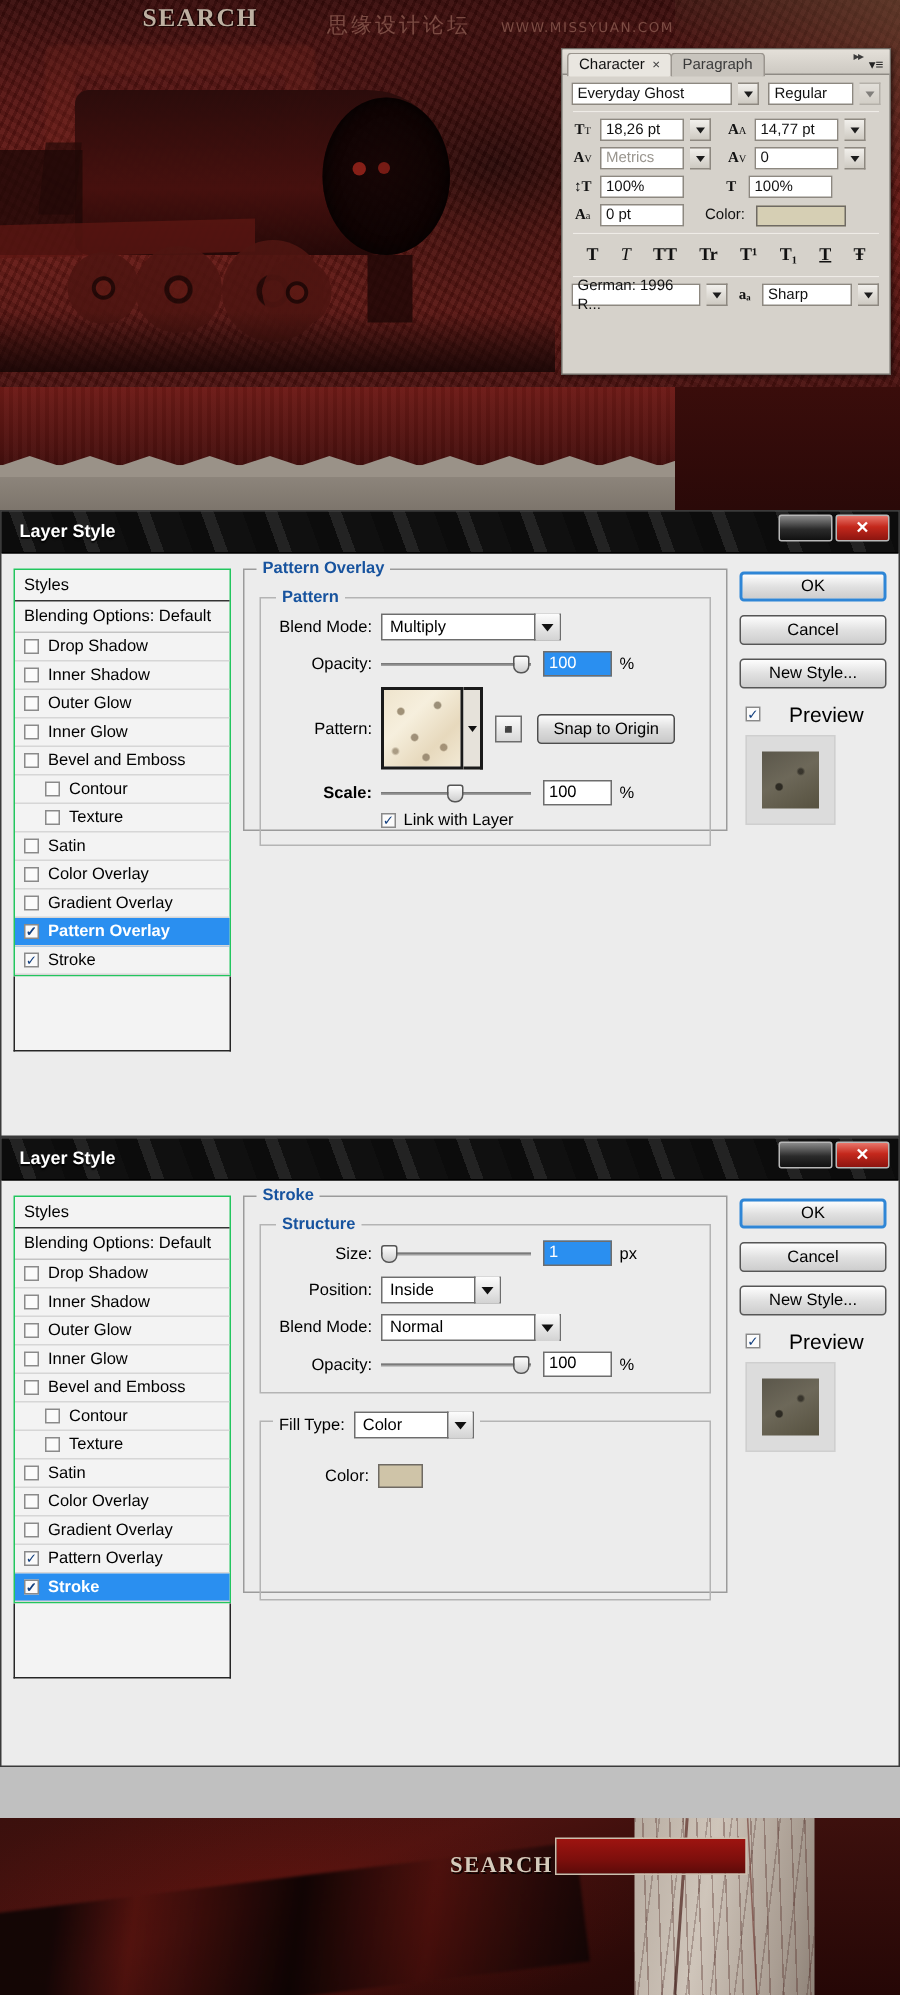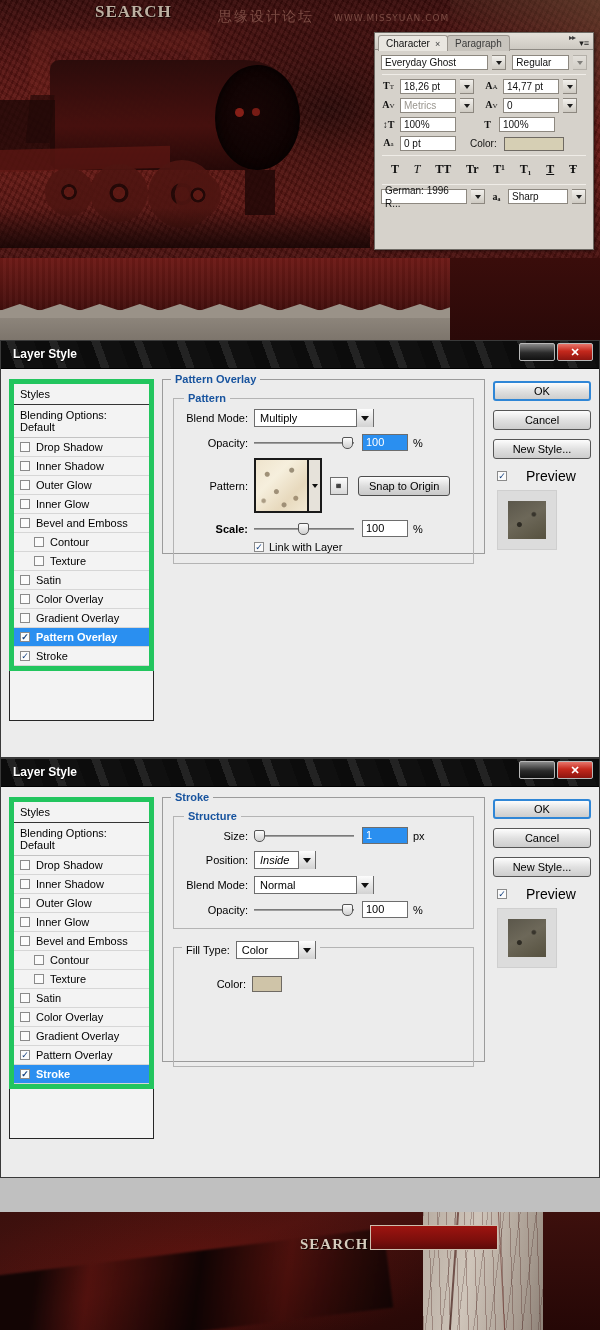--- a/index.html
+++ b/index.html
@@ -207,21 +207,21 @@
   .win-btn.min { background:linear-gradient(180deg,#8a8a8a,#2b2b2b 55%,#111); }
   .win-btn.close {
     background:linear-gradient(180deg,#e8756a,#c4281c 45%,#8d1510);
     display:flex; align-items:center; justify-content:center;
     color:#fff; font-weight:bold; font-size:11px; line-height:1;
   }
   .ls-body { display:flex; padding:10px 8px 8px 8px; gap:8px; }
 
   
   .styles-col { width:145px; }
-  .styles-list { border:5px solid #22c55e; background:#f3f3f3; }
+  .styles-list { border:1px solid #22c55e; background:#f3f3f3; }
   .sl-head { padding:4px 6px; font-size:11px; border-bottom:1px solid #343434; }
   .sl-sub { padding:4px 6px; font-size:11px; border-bottom:1px solid #c3c3c3; }
   .sl-item {
     display:flex; align-items:center; gap:6px;
     padding:3px 6px; font-size:11px; border-bottom:1px solid #d6d6d6;
   }
   .sl-item.indent { padding-left:20px; }
   .sl-item.sel { background:#2a8ff0; color:#fff; font-weight:bold; }
   .cb {
     width:10px; height:10px; flex:0 0 10px; border:1px solid #8a8a8a; background:#fbfbfb;
@@ -738,21 +738,21 @@
               <div class="slider" style="width:100px;">
                 <div class="track"></div>
                   <div class="knob" style="left:0px;"></div>
               </div>
               <div class="num sel-txt">1</div>
               <div class="unit">px</div>
             </div>
 
             <div class="frow">
               <div class="flabel" style="width:72px;">Position:</div>
-              <div class="sel-box" style="width:62px;font-style:italic;">
+              <div class="sel-box" style="width:80px;">
                 <div class="v">Inside</div>
                 <div class="sel-arrow">
                     <i></i>
                   </div>
               </div>
             </div>
 
             <div class="frow">
               <div class="flabel" style="width:72px;">Blend Mode:</div>
               <div class="sel-box" style="width:120px;">

